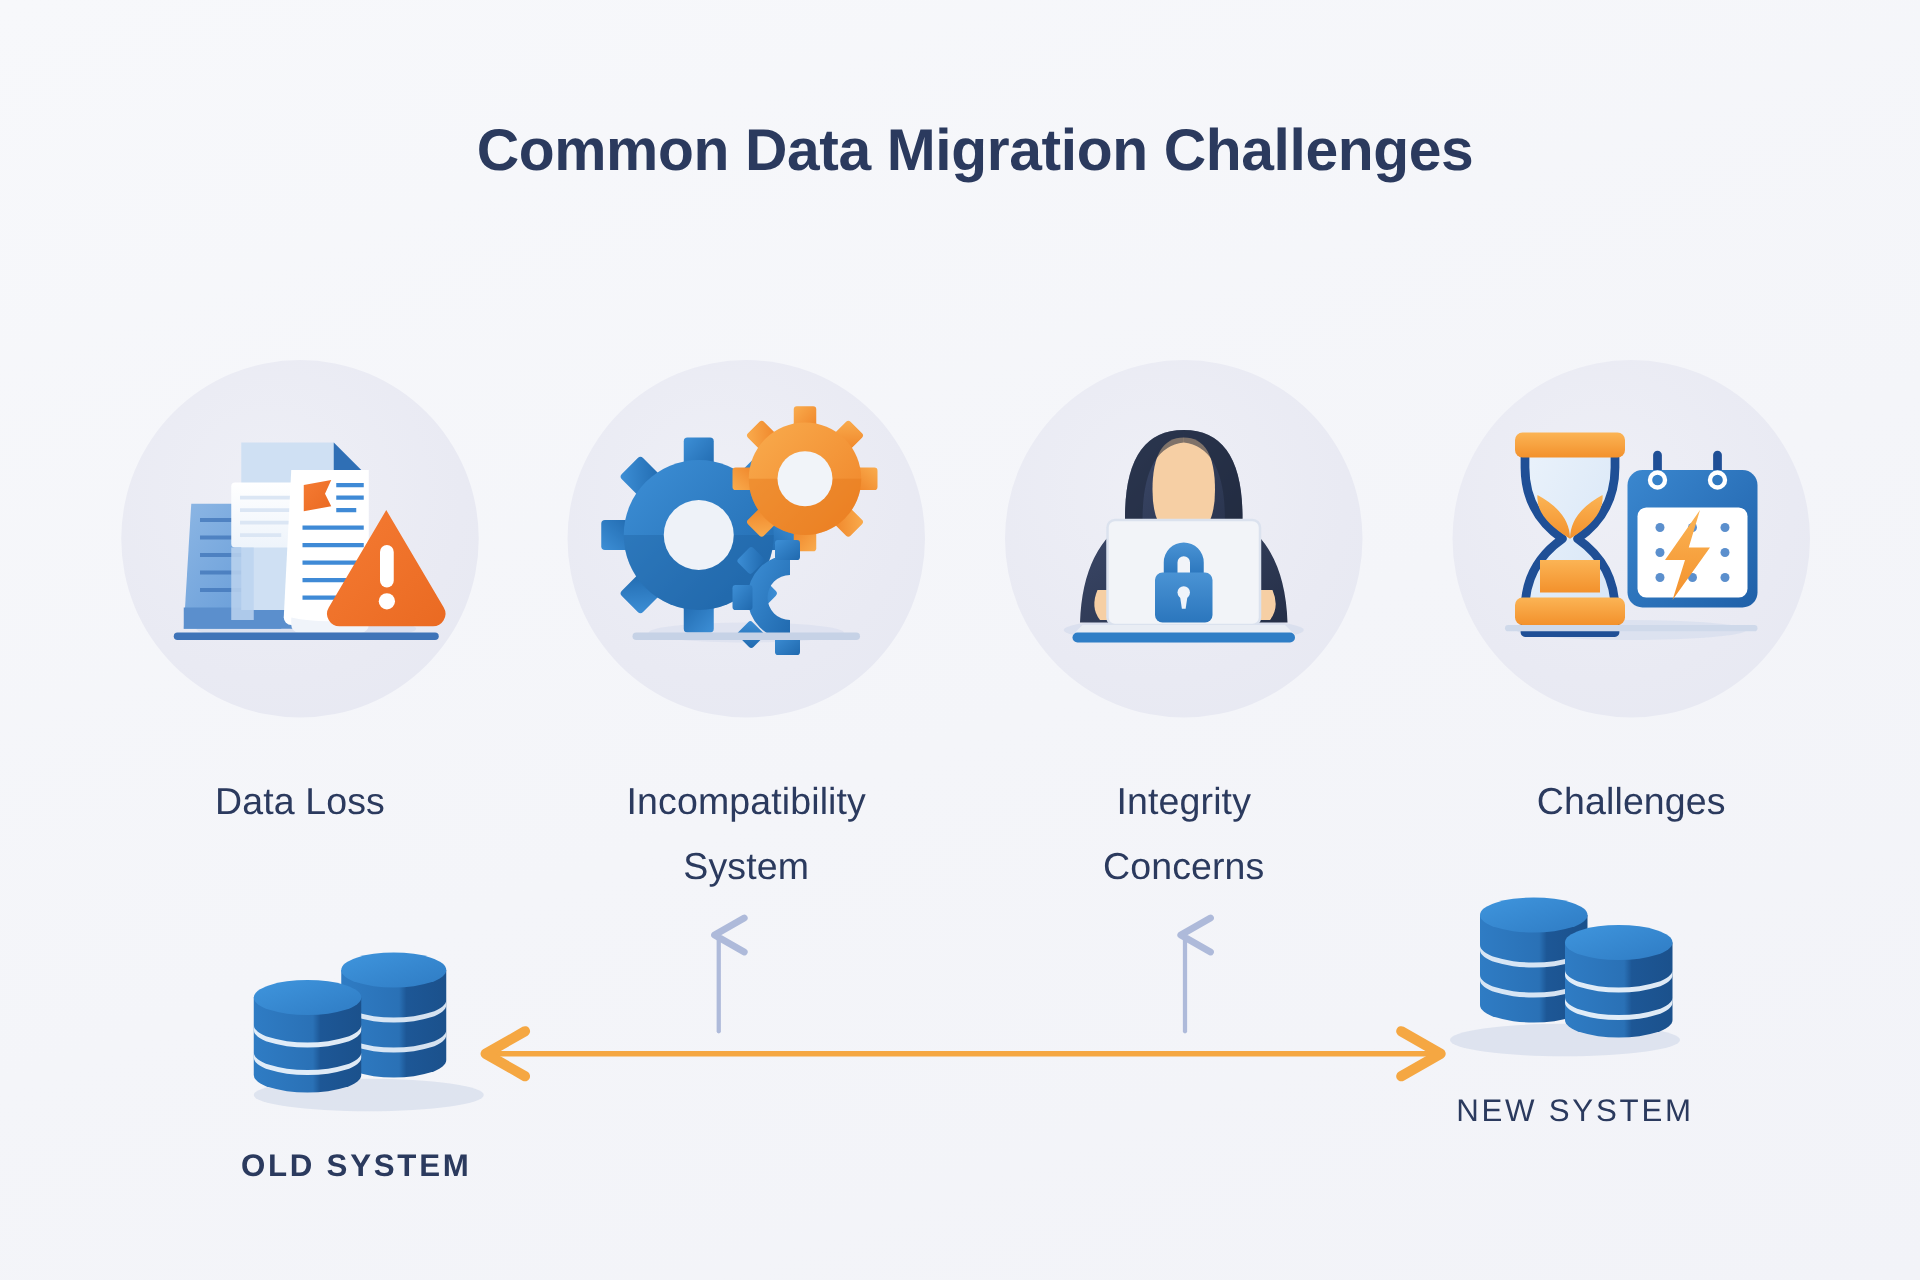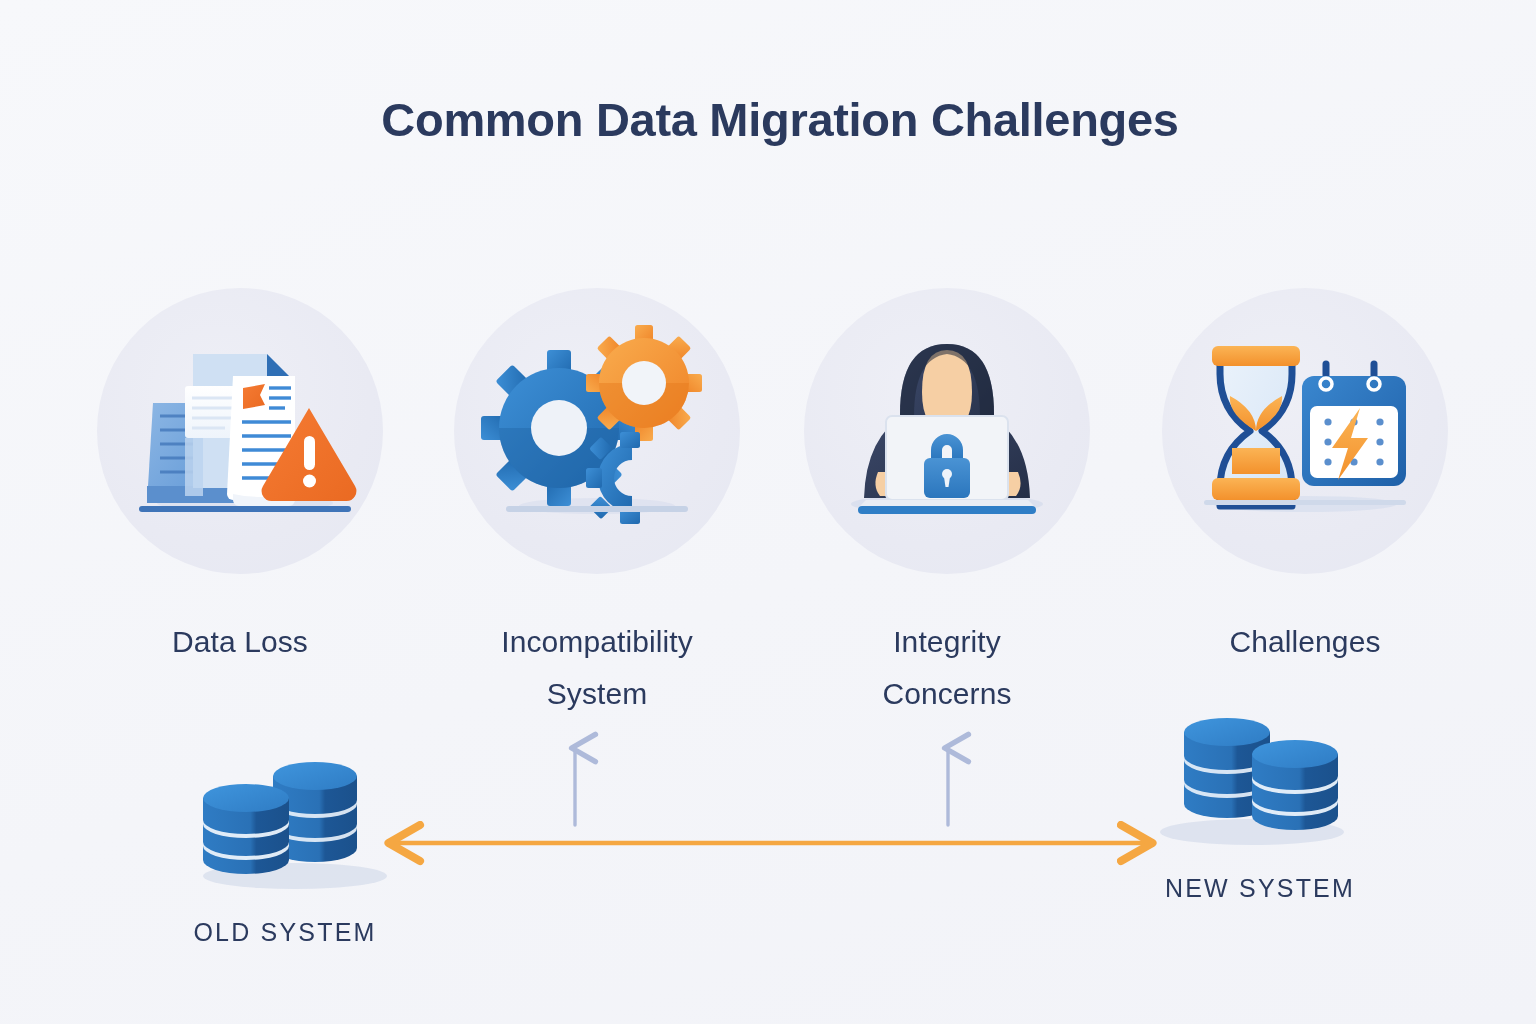--- a/index.html
+++ b/index.html
@@ -61,21 +61,21 @@
     letter-spacing: 0.1px;
   }
   .caption span { display: block; }
 
   
   .system {
     position: absolute;
     width: 320px;
     text-align: center;
   }
-  .sys-old { left: 125px; top: 748px; }
+  .sys-old { left: 125px; top: 748px; font-weight: bold; }
   .sys-new { left: 1100px; top: 704px; }
   .sys-label {
     margin-top: 16px;
     font-size: 25px;
     letter-spacing: 2.2px;
     color: #2b3a5e;
   }
 
   
   #connectors {

